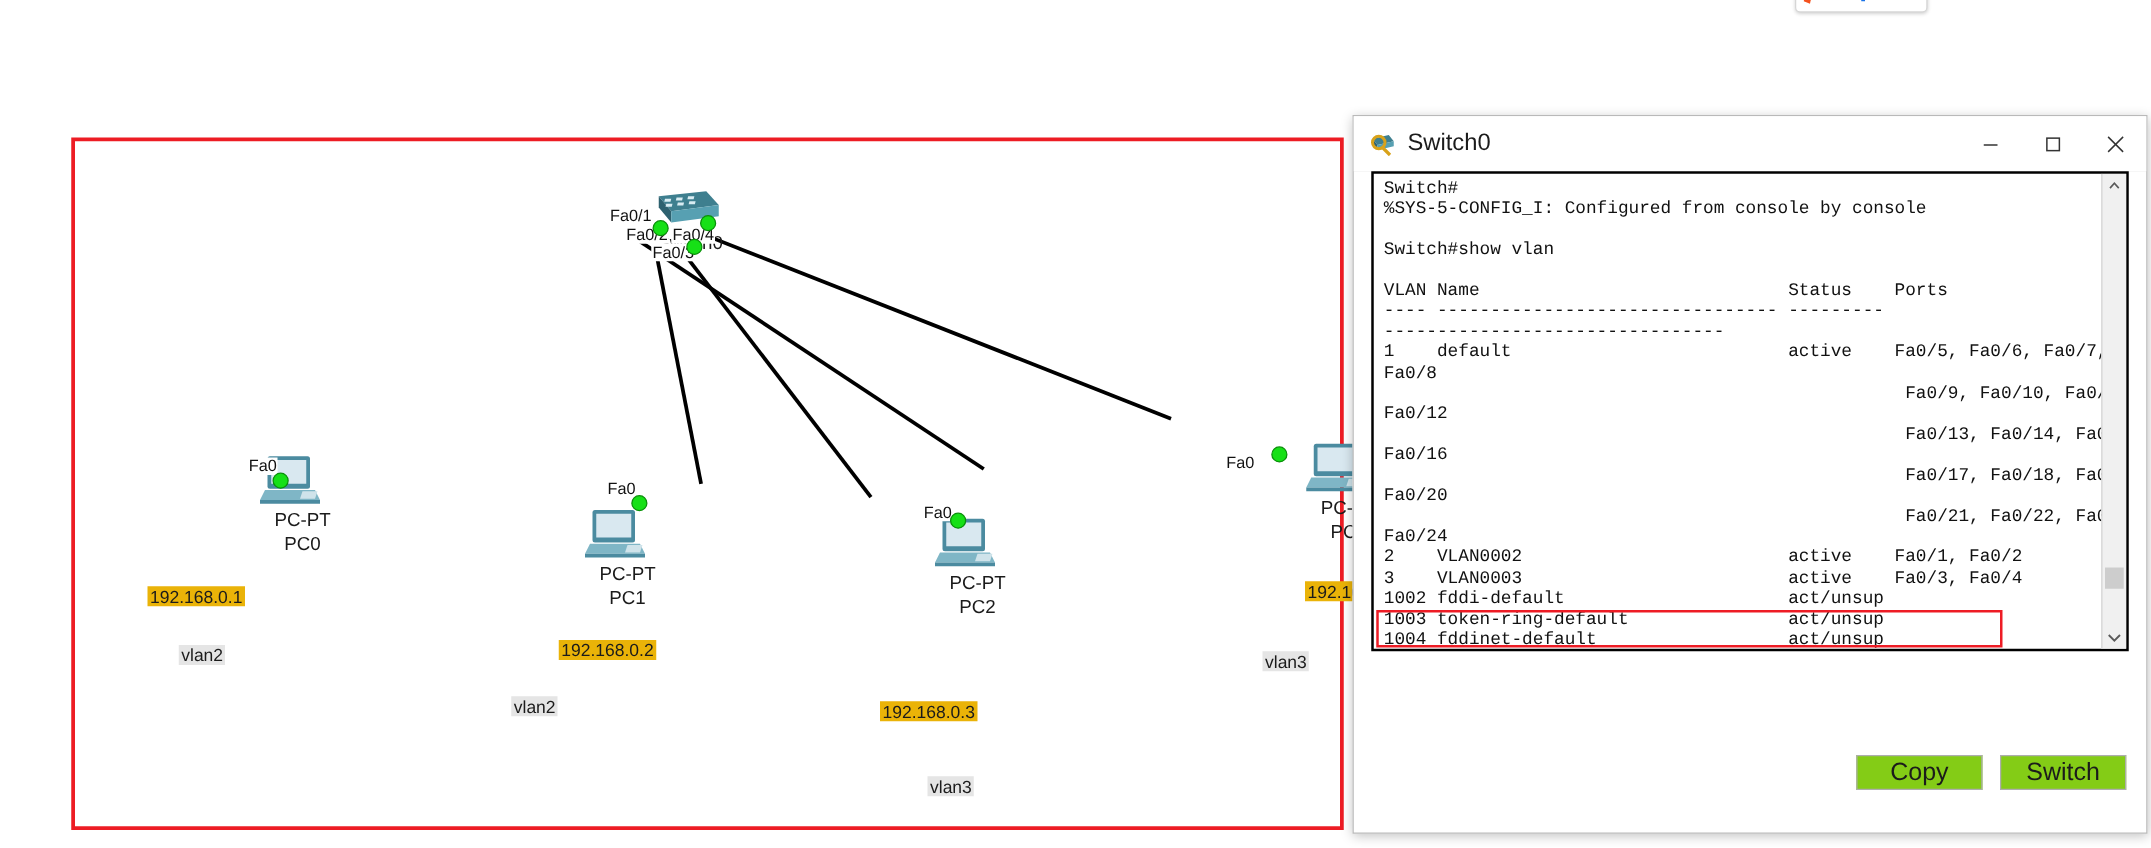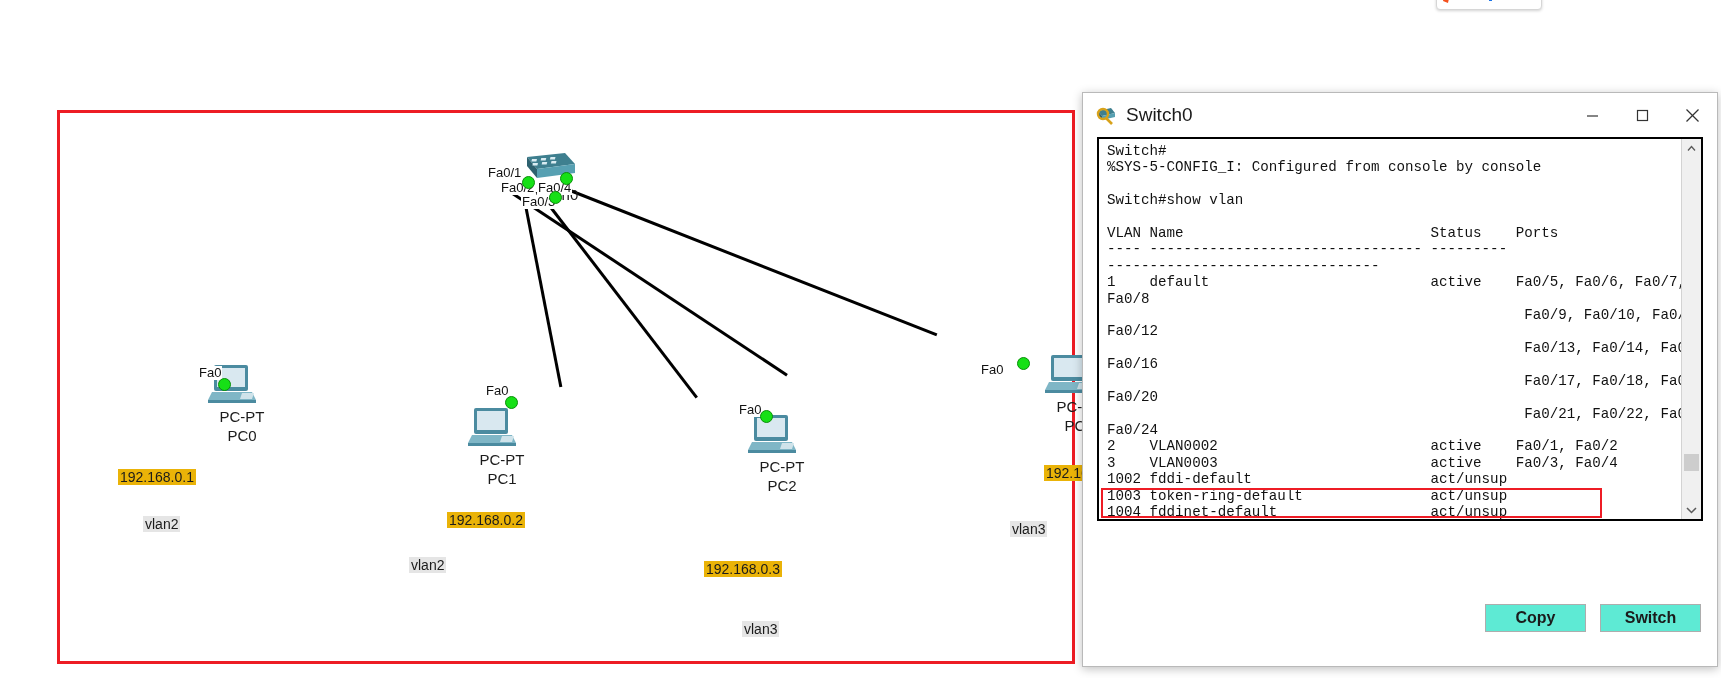--- a/index.html
+++ b/index.html
@@ -113,23 +113,23 @@
     background:#f0f0f0; border-left:1px solid #d3d3d3;
   }
   .sbbtn { width:19px; height:19px; display:flex; align-items:center; justify-content:center; }
   #sbthumb { position:absolute; right:2px; bottom:48px; width:15px; height:17px; background:#cdcdcd; }
 
   #btnrow {
     position:absolute; left:0; right:0; bottom:34px;
     display:flex; justify-content:flex-end; padding-right:16px;
   }
   .gbtn {
-    width:101px; height:28px; background:#5eead4; border:1px solid #adadad;
-    font-size:16px; color:#1b1b1b; display:flex; align-items:center; justify-content:center;
-    margin-left:14px; box-sizing:border-box;font-weight:bold;
+    width:101px; height:28px; background:#84cc16; border:1px solid #adadad;
+    font-size:20px; color:#1b1b1b; display:flex; align-items:center; justify-content:center;
+    margin-left:14px; box-sizing:border-box;
   }
 
   
   #vlanHL {
     position:absolute; left:1101px; top:488px; width:501px; height:30px;
     border:2.5px solid #ee1c25; box-sizing:border-box; pointer-events:none;
   }
 </style>
 </head>
 <body>

